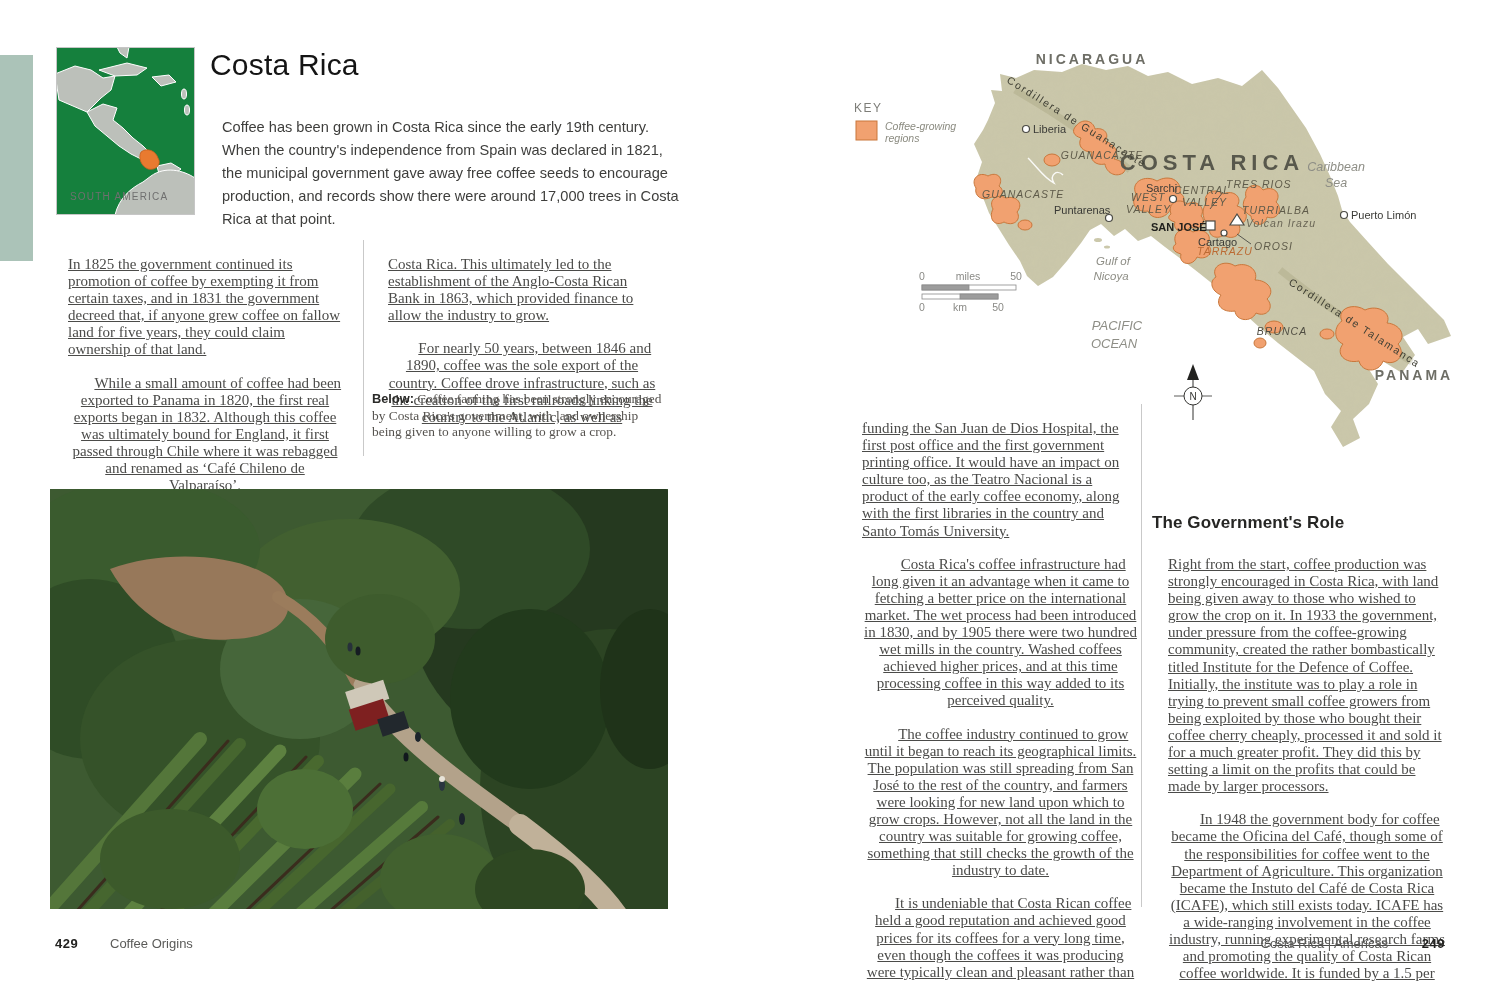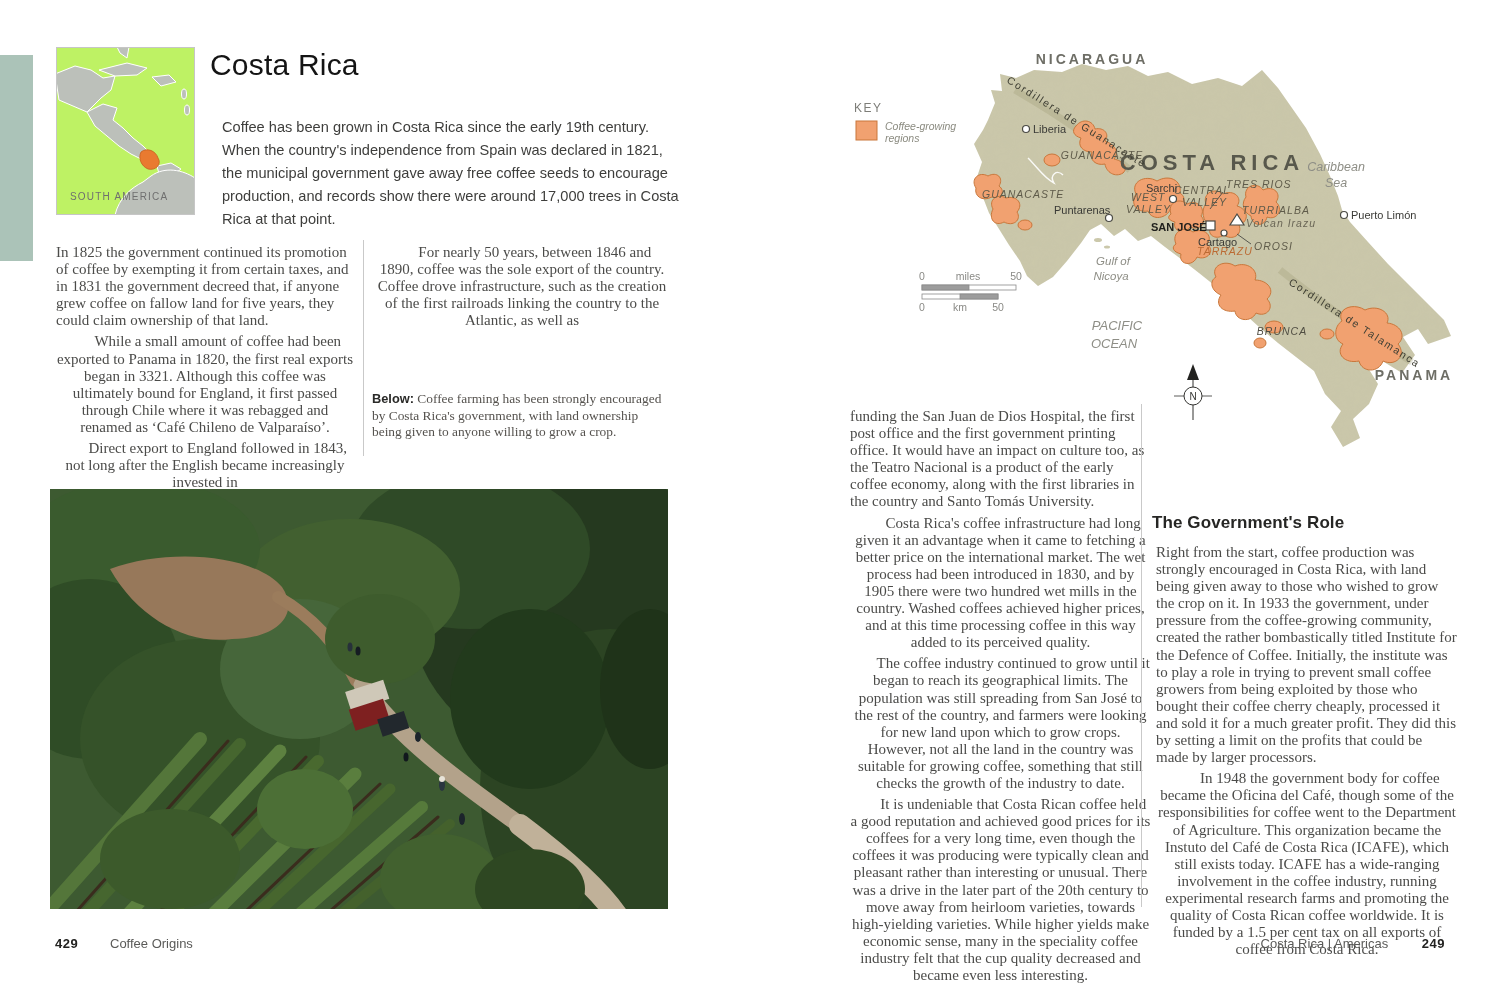--- a/index.html
+++ b/index.html
@@ -4,27 +4,27 @@
 <style>
   html,body{margin:0;padding:0;}
   body{
     width:1500px;height:983px;position:relative;background:#ffffff;
     font-family:"Liberation Sans","DejaVu Sans",sans-serif;overflow:hidden;
   }
   .abs{position:absolute;}
   
   .greenbar{left:0;top:55px;width:33px;height:206px;background:#abc3b8;}
   
-  .inset{left:56px;top:47px;width:137px;height:166px;border:1px solid #c6c6c6;background:#bef264;}
+  .inset{left:56px;top:47px;width:137px;height:166px;border:1px solid #c6c6c6;background:#15803d;}
   
   .title{left:210px;top:48px;font-size:30px;font-weight:500;color:#141414;letter-spacing:.2px;}
   .intro{left:210px;top:104px;width:458px;font-size:14.6px;line-height:1.57;color:#3e3e3c;}
   
   .serifcol{font-family:"Liberation Serif","DejaVu Serif",serif;font-size:15px;line-height:17.1px;color:#4b4b49;text-align:left;}
-  .serifcol p{margin:4px;}
+  .serifcol p{margin:16px;text-decoration:underline;}
   .serifcol p.ind{text-indent:1.7em;text-align:center;}
   .lcol1{left:52px;top:240px;width:306px;}
   .lcol2{left:372px;top:240px;width:300px;}
   .vrule{width:1px;background:#c9c9c9;}
   .vrule-left{left:363px;top:240px;height:216px;}
   .vrule-right{left:1141px;top:404px;height:503px;}
   
   .caption{left:372px;top:391px;width:298px;font-family:"Liberation Serif","DejaVu Serif",serif;font-size:13.4px;line-height:16.5px;color:#55524e;}
   .caption .cap-label{font-family:"Liberation Sans","DejaVu Sans",sans-serif;font-weight:bold;color:#2a2a28;font-size:12.8px;text-align:center;}
   
@@ -77,25 +77,26 @@
     <path d="M84,104 C90,99 99,103 101,110 C105,116 99,123 91,121 C84,118 81,110 84,104 Z" fill="#e97a30" stroke="#c75f1d" stroke-width="0.8"></path>
     <text class="t-inset" x="13" y="152">SOUTH AMERICA</text>
   </svg>
 </div>
 
 <h1 class="abs title" style="margin:0;">Costa Rica</h1>
 <p class="abs intro" style="margin:12px;">Coffee has been grown in Costa Rica since the early 19th century. When the country's independence from Spain was declared in 1821, the municipal government gave away free coffee seeds to encourage production, and records show there were around 17,000 trees in Costa Rica at that point.</p>
 
 <div class="abs serifcol lcol1">
   <p>In 1825 the government continued its promotion of coffee by exempting it from certain taxes, and in 1831 the government decreed that, if anyone grew coffee on fallow land for five years, they could claim ownership of that land.</p>
-  <p class="ind">While a small amount of coffee had been exported to Panama in 1820, the first real exports began in 3321. Although this coffee was ultimately bound for England, it first passed through Chile where it was rebagged and renamed as ‘Café Chileno de Valparaíso’.</p>
+  <p class="ind">While a small amount of coffee had been exported to Panama in 1820, the first real exports began in 1832. Although this coffee was ultimately bound for England, it first passed through Chile where it was rebagged and renamed as ‘Café Chileno de Valparaíso’.</p>
   <p class="ind">Direct export to England followed in 1843, not long after the English became increasingly invested in</p>
 </div>
 <div class="abs vrule vrule-left"></div>
 <div class="abs serifcol lcol2">
+  <p>Costa Rica. This ultimately led to the establishment of the Anglo-Costa Rican Bank in 1863, which provided finance to allow the industry to grow.</p>
   <p class="ind">For nearly 50 years, between 1846 and 1890, coffee was the sole export of the country. Coffee drove infrastructure, such as the creation of the first railroads linking the country to the Atlantic, as well as</p>
 </div>
 
 <div class="abs caption">
   <span class="cap-label">Below:</span><span> Coffee farming has been strongly encouraged by Costa Rica's government, with land ownership being given to anyone willing to grow a crop.</span>
 </div>
 
 <div class="abs photo">
   <svg width="618" height="420" viewBox="0 0 618 420">
     <rect width="618" height="420" fill="#3d5a31"></rect>

